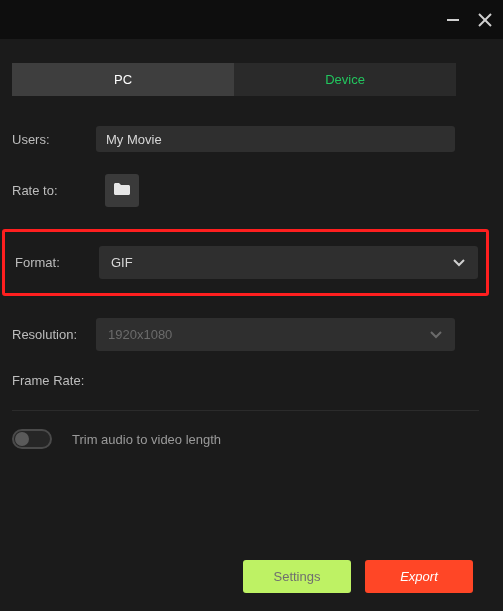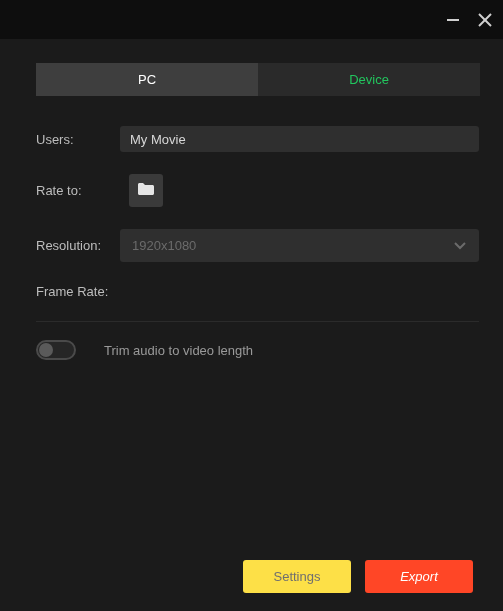--- a/index.html
+++ b/index.html
@@ -15,21 +15,21 @@
     height: 39px;
     background: #0e0e0e;
     display: flex;
     justify-content: flex-end;
     align-items: center;
     padding-right: 10px;
     gap: 16px;
   }
   .titlebar svg { display: block; }
   .content {
-    padding: 24px 24px 0 36px;
+    padding: 24px 24px 0 12px;
   }
   .tabs {
     display: flex;
     width: 444px;
     height: 33px;
     background: #2a2a2a;
     margin-bottom: 30px;
   }
   .tab {
     flex: 1;
@@ -105,21 +105,21 @@
   }
   .select-field.muted { color: #6b6b6b; cursor: default; }
   .divider {
     height: 1px;
     background: #2b2b2b;
     margin: 10px 0 18px 0;
   }
   .toggle-row {
     display: flex;
     align-items: center;
-    gap: 28px;
+    gap: 20px;
     color: #9a9a9a;
   }
   .toggle {
     width: 40px;
     height: 20px;
     border-radius: 10px;
     border: 2px solid #4a4a4a;
     background: #262626;
     position: relative;
     cursor: pointer;
@@ -148,21 +148,21 @@
   .btn {
     width: 108px;
     height: 33px;
     border-radius: 3px;
     display: flex;
     align-items: center;
     justify-content: center;
     font-size: 13px;
     cursor: pointer;
   }
-  .btn-settings { background: #fde047; color: #6f6f6f; }
+  .btn-settings { background: #bef264; color: #6f6f6f; }
   .btn-export { background: #ff4626; color: #ffffff; font-style: italic; }
   .chev svg { display: block; }
 </style>
 </head>
 <body>
 
 <div class="titlebar">
   <span>
     <svg width="16" height="16" viewBox="0 0 16 16">
         <line x1="2" y1="8" x2="14" y2="8" stroke="#d0d0d0" stroke-width="2"></line>
@@ -192,20 +192,31 @@
     <div class="label">Rate to:</div>
     <div class="folder-btn">
       <span>
         <svg width="18" height="14" viewBox="0 0 18 14">
             <path d="M1 2.5C1 1.67 1.67 1 2.5 1H6l2 2h7.5C16.33 3 17 3.67 17 4.5V11.5C17 12.33 16.33 13 15.5 13H2.5C1.67 13 1 12.33 1 11.5V2.5Z" fill="#e6e6e6"></path>
           </svg>
       </span>
     </div>
   </div>
 
+  <div class="highlight-box">
+    <div class="label">Format:</div>
+    <div class="select-field">
+      <span>GIF</span>
+      <span class="chev">
+        <svg width="14" height="10" viewBox="0 0 14 10">
+            <path d="M2 2 L7 7 L12 2" fill="none" stroke="#d0d0d0" stroke-width="2"></path>
+          </svg>
+      </span>
+    </div>
+  </div>
 
   <div class="row">
     <div class="label">Resolution:</div>
     <div class="select-field muted" style="width:359px;flex:none">
       <span>1920x1080</span>
       <span class="chev">
         <svg width="14" height="10" viewBox="0 0 14 10">
             <path d="M2 2 L7 7 L12 2" fill="none" stroke="#6b6b6b" stroke-width="2"></path>
           </svg>
       </span>

